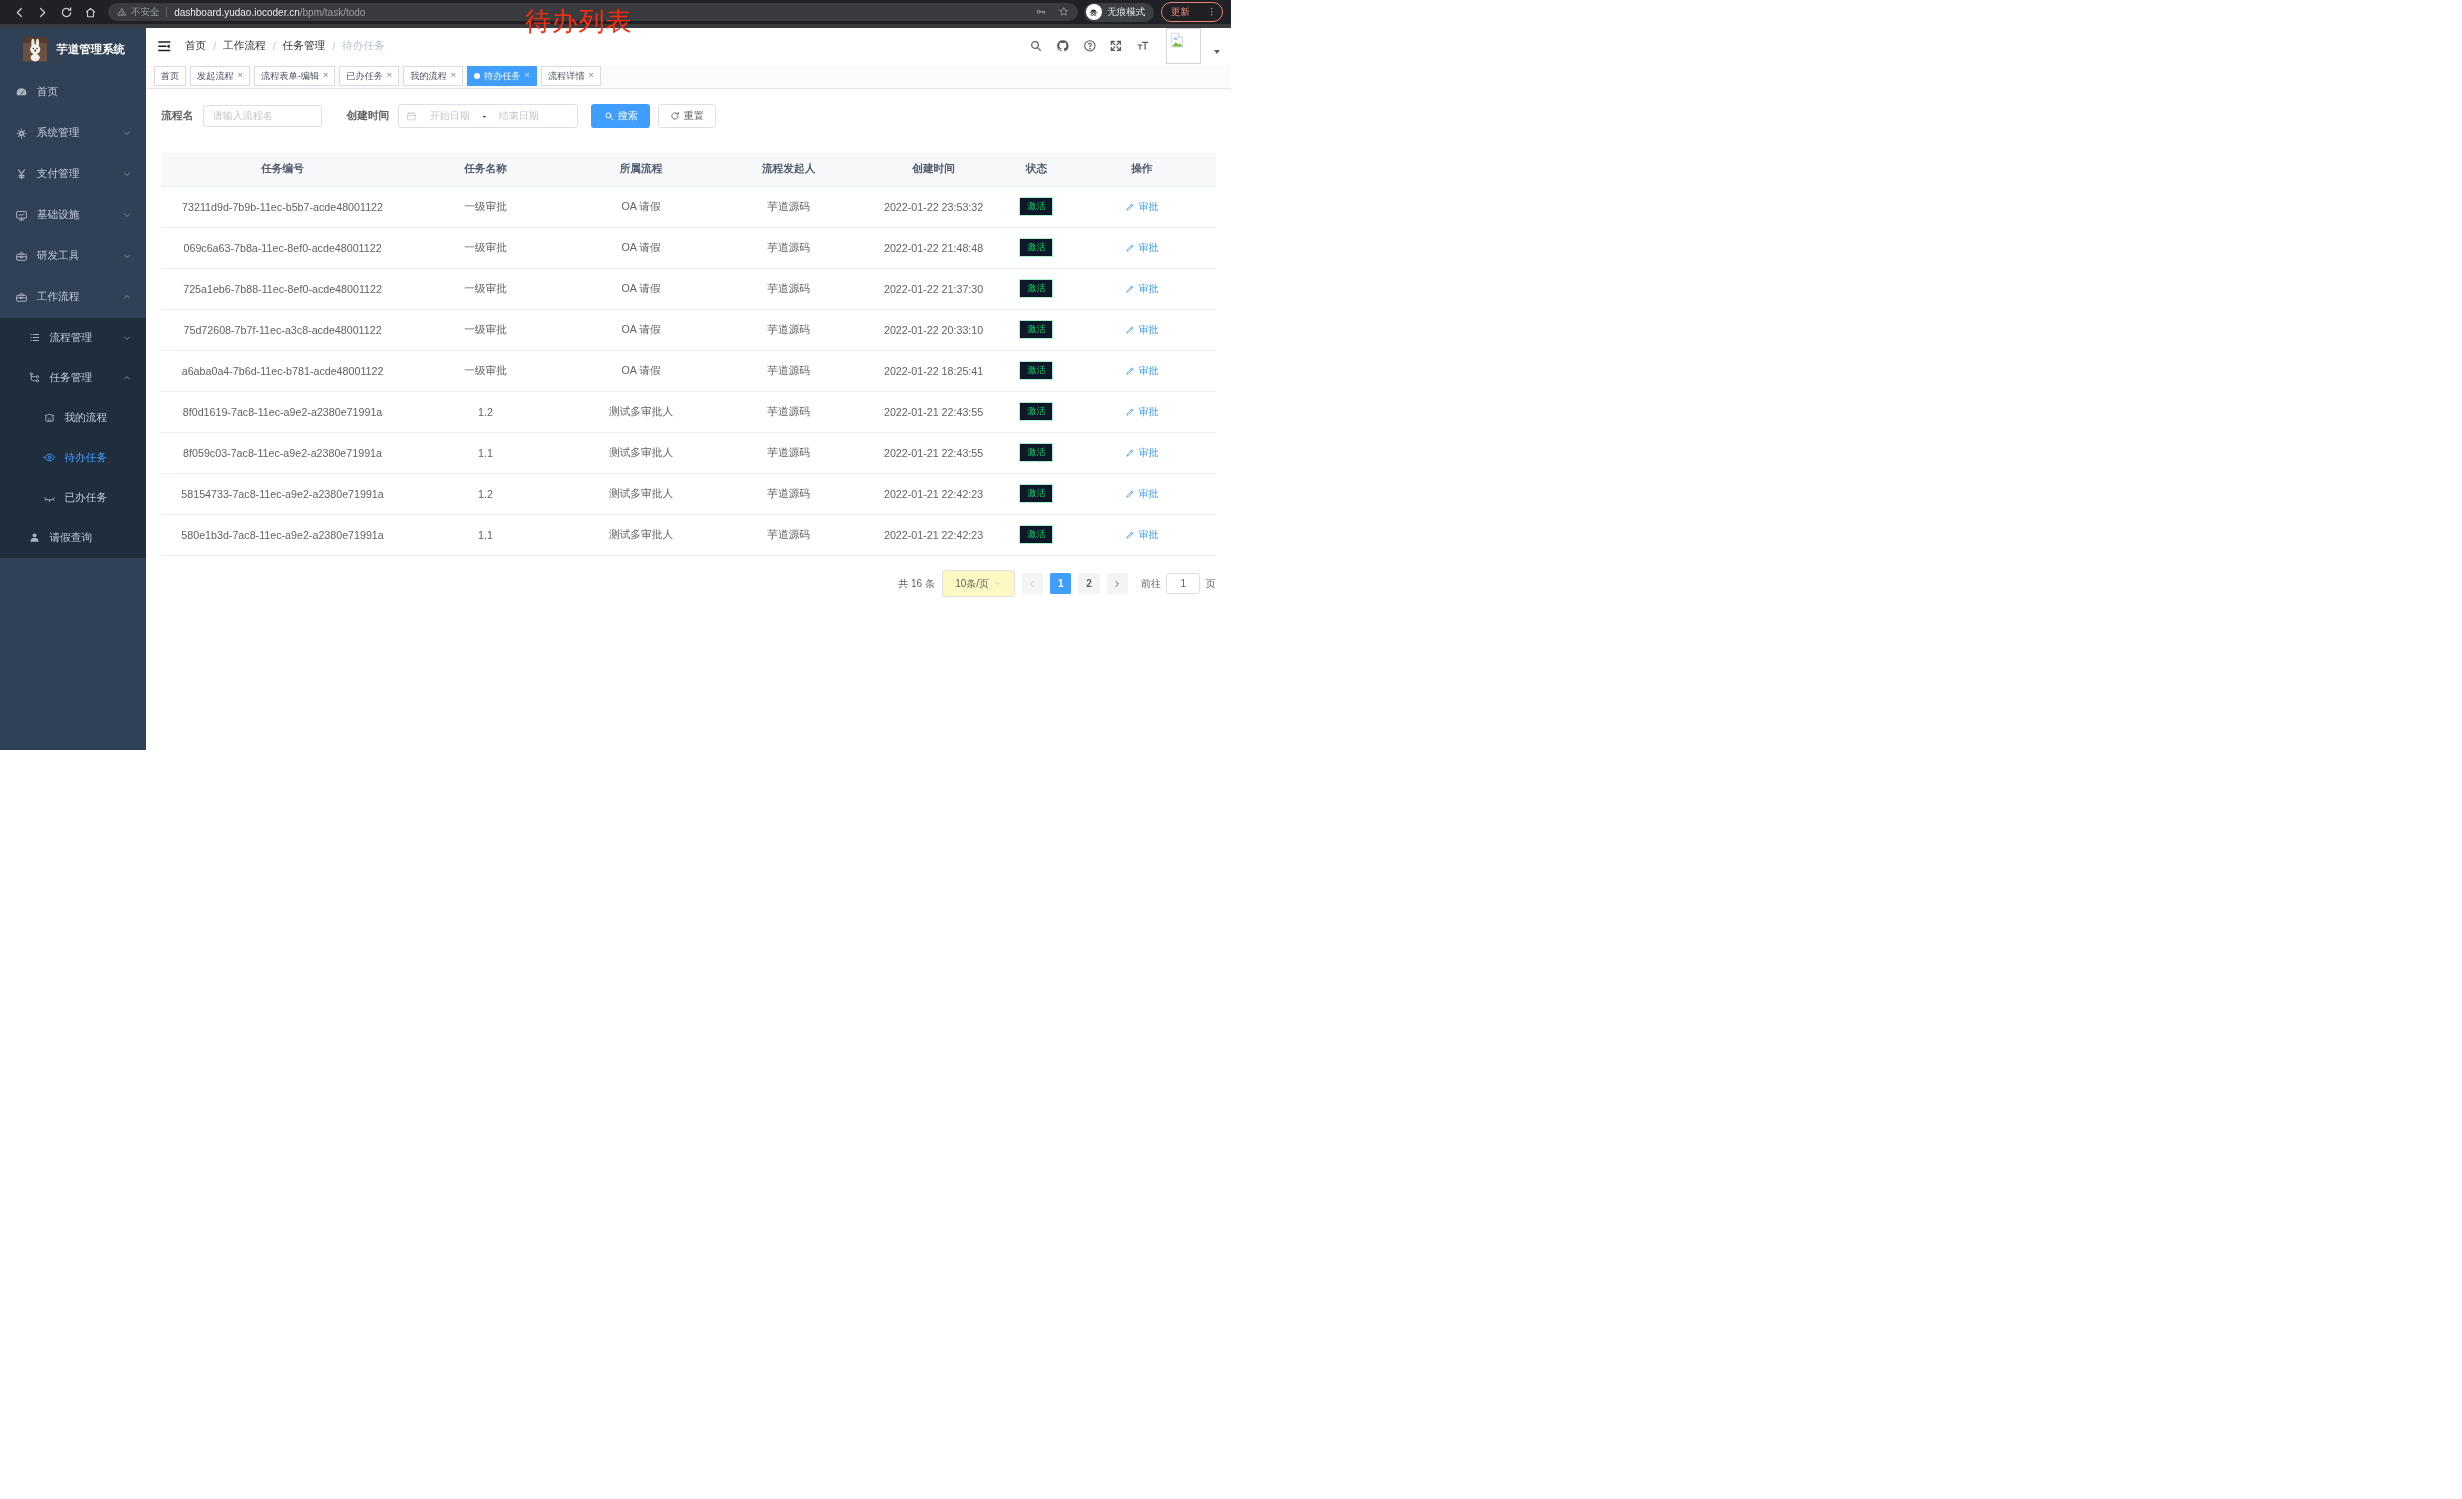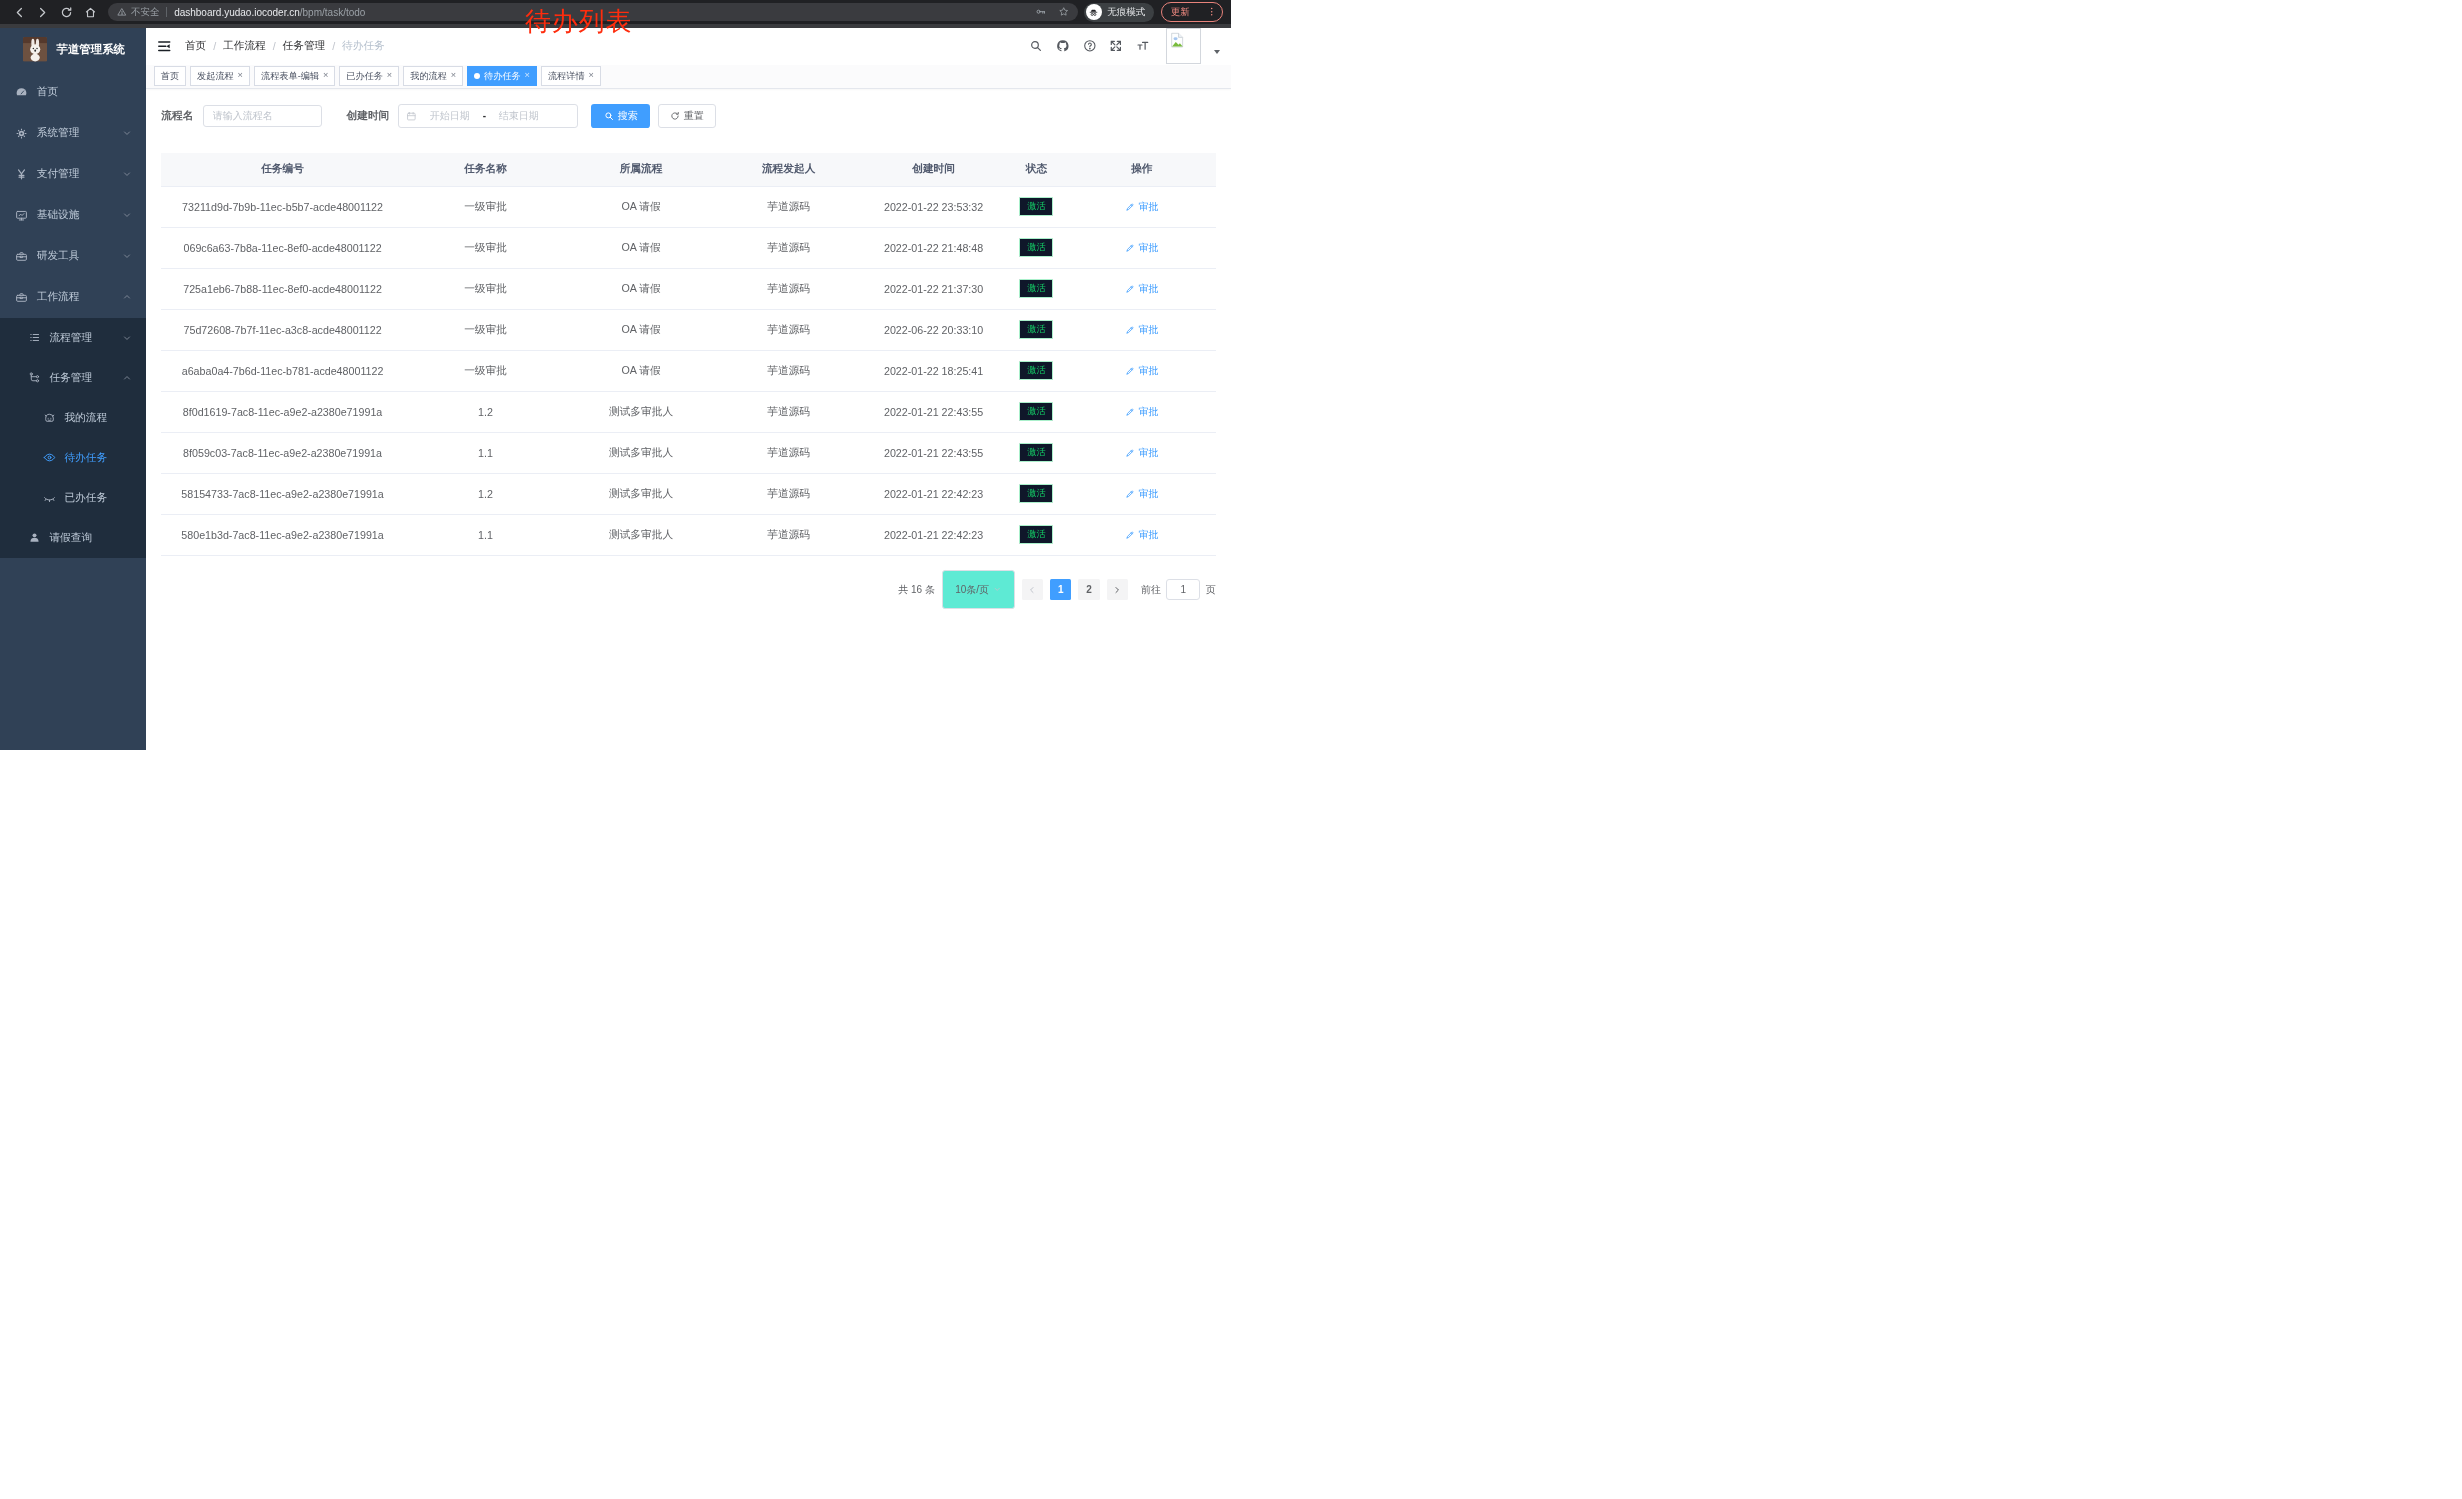--- a/index.html
+++ b/index.html
@@ -82,21 +82,21 @@
   
   table{width:100%;border-collapse:collapse;table-layout:fixed;}
   thead th{height:30.5px;background:#f7f8fa;font-size:10.7px;color:#515a6e;font-weight:600;text-align:center;border-bottom:0.8px solid #ebeef5;}
   tbody td{height:38px;border-bottom:0.8px solid #ebeef5;font-size:10.7px;color:#606266;text-align:center;overflow:hidden;white-space:nowrap;}
   .badge{display:inline-block;padding:2.3px 6.9px;font-size:9.2px;color:#13ce66;background:#0f172a;border:0.8px solid #aaf0cb;border-radius:1px;line-height:1.3;}
   .approve{color:#409eff;font-size:10px;display:inline-flex;align-items:center;gap:3.1px;text-decoration:none;cursor:pointer;}
   .approve svg{width:10px;height:10px;}
 
   
   .pagination{display:flex;align-items:center;justify-content:flex-end;margin-top:14.5px;gap:6.9px;font-size:10px;color:#606266;}
-  .pg-size{width:73px;height:39px;box-sizing:border-box;border:0.8px solid #dcdfe6;border-radius:3.1px;display:flex;align-items:center;justify-content:center;gap:4px;color:#606266;cursor:pointer;background:#5eead4;}
+  .pg-size{width:73px;height:27px;box-sizing:border-box;border:0.8px solid #dcdfe6;border-radius:3.1px;display:flex;align-items:center;justify-content:center;gap:4px;color:#606266;cursor:pointer;background:#fef9c3;}
   .pg-size svg{width:8.4px;height:8.4px;color:#c0c4cc;}
   .pg-btn{min-width:21.4px;height:21.4px;border-radius:1.5px;background:#f4f4f5;display:flex;align-items:center;justify-content:center;color:#606266;font-weight:700;cursor:pointer;}
   .pg-btn svg{width:10px;height:10px;}
   .pg-btn.disabled{color:#c0c4cc;}
   .pg-btn.active{background:#409eff;color:#fff;}
   .pg-goto-input{width:34px;height:21.4px;box-sizing:border-box;border:0.8px solid #dcdfe6;border-radius:3.1px;text-align:center;font-size:10px;color:#606266;outline:none;font-family:inherit;margin:0 -1.5px;}
 
   
   .annotation{position:absolute;left:525px;top:3.8px;font-size:26px;color:#fe2c0d;font-weight:500;z-index:50;letter-spacing:0.8px;white-space:nowrap;}
 </style>
@@ -481,21 +481,21 @@
                     <span>审批</span>
                   </a>
                 </td>
               </tr>
 
               <tr>
                 <td>75d72608-7b7f-11ec-a3c8-acde48001122</td>
                 <td>一级审批</td>
                 <td>OA 请假</td>
                 <td>芋道源码</td>
-                <td>2022-06-22 20:33:10</td>
+                <td>2022-01-22 20:33:10</td>
                 <td><span class="badge">激活</span></td>
                 <td>
                   <a class="approve">
                     <svg viewBox="0 0 24 24" fill="none" stroke="currentColor" stroke-width="1.9" stroke-linecap="round" stroke-linejoin="round">
                       <path d="M5 19l1.2-3.8L16.2 5.2a1.4 1.4 0 0 1 2 0l.6.6a1.4 1.4 0 0 1 0 2L8.8 17.8 5 19z"></path>
                       <path d="M14.6 6.8l2.6 2.6"></path>
                     </svg>
                     <span>审批</span>
                   </a>
                 </td>

